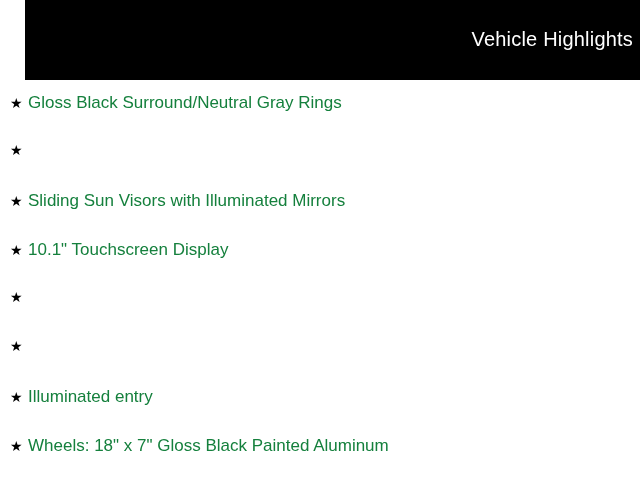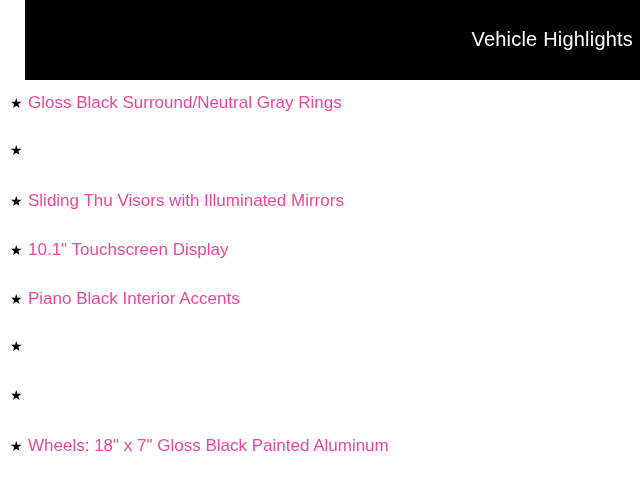--- a/index.html
+++ b/index.html
@@ -53,21 +53,21 @@
   }
   .bullet-star {
     flex: 0 0 auto;
     width: 18px;
     color: #000000;
     font-size: 14px;
     line-height: 1;
     text-align: left;
   }
   .item-text {
-    color: #ec4899;
+    color: #15803d;
     font-size: 17px;
     line-height: 1;
     white-space: nowrap;
   }
 </style>
 </head>
 <body>
 
 <div class="page">
 
@@ -81,41 +81,41 @@
       <span class="bullet-star">★</span>
       <span class="item-text">Gloss Black Surround/Neutral Gray Rings</span>
     </li>
 
     <li class="highlight-item">
       <span class="bullet-star">★</span>
     </li>
 
     <li class="highlight-item">
       <span class="bullet-star">★</span>
-      <span class="item-text">Sliding Thu Visors with Illuminated Mirrors</span>
+      <span class="item-text">Sliding Sun Visors with Illuminated Mirrors</span>
     </li>
 
     <li class="highlight-item">
       <span class="bullet-star">★</span>
       <span class="item-text">10.1" Touchscreen Display</span>
-    </li>
-
-    <li class="highlight-item">
-      <span class="bullet-star">★</span>
-      <span class="item-text">Piano Black Interior Accents</span>
     </li>
 
     <li class="highlight-item">
       <span class="bullet-star">★</span>
     </li>
 
     <li class="highlight-item">
       <span class="bullet-star">★</span>
     </li>
 
     <li class="highlight-item">
       <span class="bullet-star">★</span>
+      <span class="item-text">Illuminated entry</span>
+    </li>
+
+    <li class="highlight-item">
+      <span class="bullet-star">★</span>
       <span class="item-text">Wheels: 18" x 7" Gloss Black Painted Aluminum</span>
     </li>
 
   </ul>
 
 </div>
 
 </body></html>

